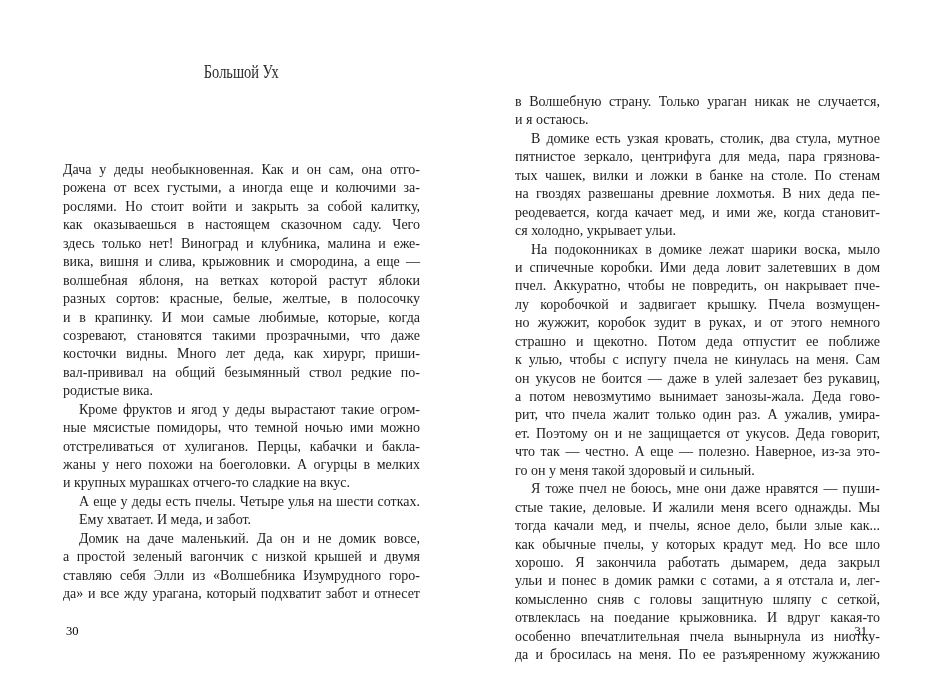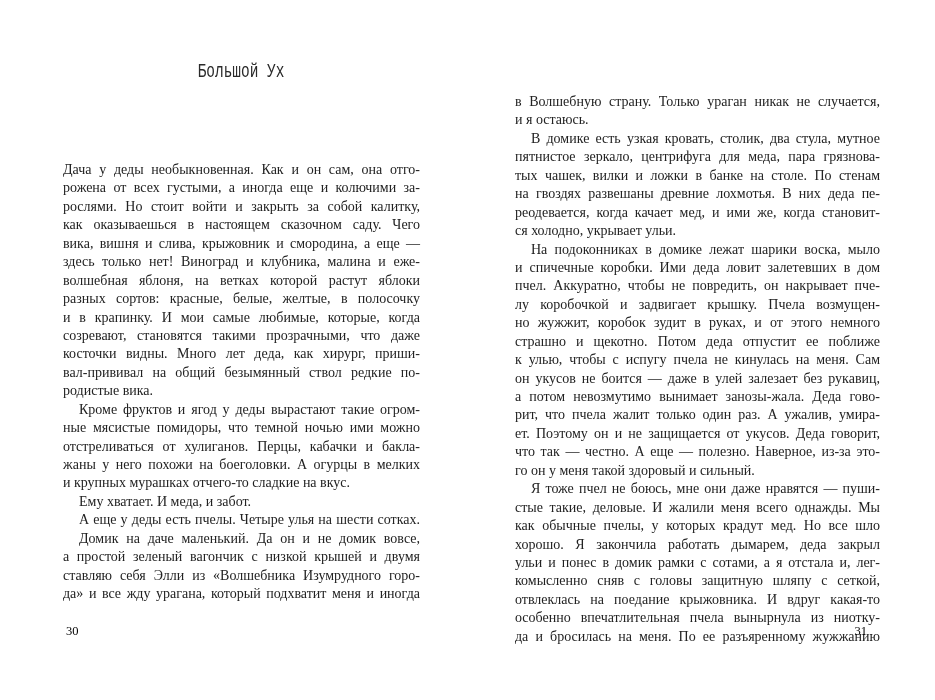--- a/index.html
+++ b/index.html
@@ -11,21 +11,21 @@
     font-family: "Liberation Serif", serif;
     color: #222222;
     overflow: hidden;
   }
   .chapter-title {
     position: absolute;
     left: 63px;
     top: 60px;
     width: 357px;
     text-align: center;
-    font-family: Liberation Mono, monospace;
+    font-family: Liberation Serif, serif;
     font-size: 19px;
     font-weight: 500;
     color: #2a2a2a;
     letter-spacing: 0px;
   }
   .chapter-title .squeeze {
     display: inline-block;
     transform: scale(0.76, 1.04);
     transform-origin: center top;
   }
@@ -62,48 +62,48 @@
   <div class="chapter-title">
     <span class="squeeze">Большой Ух</span>
   </div>
 
   <div class="page-text left">
       <div class="para">
         <div class="line jl">Дача у деды необыкновенная. Как и он сам, она отго-</div>
         <div class="line jl">рожена от всех густыми, а иногда еще и колючими за-</div>
         <div class="line jl">рослями. Но стоит войти и закрыть за собой калитку,</div>
         <div class="line jl">как оказываешься в настоящем сказочном саду. Чего</div>
+        <div class="line jl">здесь только нет! Виноград и клубника, малина и еже-</div>
         <div class="line jl">вика, вишня и слива, крыжовник и смородина, а еще —</div>
-        <div class="line jl">здесь только нет! Виноград и клубника, малина и еже-</div>
         <div class="line jl">волшебная яблоня, на ветках которой растут яблоки</div>
         <div class="line jl">разных сортов: красные, белые, желтые, в полосочку</div>
         <div class="line jl">и в крапинку. И мои самые любимые, которые, когда</div>
         <div class="line jl">созревают, становятся такими прозрачными, что даже</div>
         <div class="line jl">косточки видны. Много лет деда, как хирург, приши-</div>
         <div class="line jl">вал-прививал на общий безымянный ствол редкие по-</div>
         <div class="line">родистые вика.</div>
       </div>
       <div class="para">
         <div class="line jl ind">Кроме фруктов и ягод у деды вырастают такие огром-</div>
         <div class="line jl">ные мясистые помидоры, что темной ночью ими можно</div>
         <div class="line jl">отстреливаться от хулиганов. Перцы, кабачки и бакла-</div>
         <div class="line jl">жаны у него похожи на боеголовки. А огурцы в мелких</div>
         <div class="line">и крупных мурашках отчего-то сладкие на вкус.</div>
       </div>
       <div class="para">
-        <div class="line ind">Ему хватает. И меда, и забот.</div>
+        <div class="line jl ind">А еще у деды есть пчелы. Четыре улья на шести сотках.</div>
       </div>
       <div class="para">
-        <div class="line jl ind">А еще у деды есть пчелы. Четыре улья на шести сотках.</div>
+        <div class="line ind">Ему хватает. И меда, и забот.</div>
       </div>
       <div class="para">
         <div class="line jl ind">Домик на даче маленький. Да он и не домик вовсе,</div>
         <div class="line jl">а простой зеленый вагончик с низкой крышей и двумя</div>
         <div class="line jl">ставляю себя Элли из «Волшебника Изумрудного горо-</div>
-        <div class="line jl">да» и все жду урагана, который подхватит меня и иногда</div>
+        <div class="line jl">да» и все жду урагана, который подхватит забот и отнесет</div>
       </div>
     </div>
 
   <div class="page-text right">
       <div class="para">
         <div class="line jl">в Волшебную страну. Только ураган никак не случается,</div>
         <div class="line">и я остаюсь.</div>
       </div>
       <div class="para">
         <div class="line jl ind">В домике есть узкая кровать, столик, два стула, мутное</div>
@@ -124,20 +124,21 @@
         <div class="line jl">он укусов не боится — даже в улей залезает без рукавиц,</div>
         <div class="line jl">а потом невозмутимо вынимает занозы-жала. Деда гово-</div>
         <div class="line jl">рит, что пчела жалит только один раз. А ужалив, умира-</div>
         <div class="line jl">ет. Поэтому он и не защищается от укусов. Деда говорит,</div>
         <div class="line jl">что так — честно. А еще — полезно. Наверное, из-за это-</div>
         <div class="line">го он у меня такой здоровый и сильный.</div>
       </div>
       <div class="para">
         <div class="line jl ind">Я тоже пчел не боюсь, мне они даже нравятся — пуши-</div>
         <div class="line jl">стые такие, деловые. И жалили меня всего однажды. Мы</div>
+        <div class="line jl">тогда качали мед, и пчелы, ясное дело, были злые как...</div>
         <div class="line jl">как обычные пчелы, у которых крадут мед. Но все шло</div>
         <div class="line jl">хорошо. Я закончила работать дымарем, деда закрыл</div>
         <div class="line jl">ульи и понес в домик рамки с сотами, а я отстала и, лег-</div>
         <div class="line jl">комысленно сняв с головы защитную шляпу с сеткой,</div>
         <div class="line jl">отвлеклась на поедание крыжовника. И вдруг какая-то</div>
         <div class="line jl">особенно впечатлительная пчела вынырнула из ниотку-</div>
         <div class="line jl">да и бросилась на меня. По ее разъяренному жужжанию</div>
       </div>
     </div>
 

